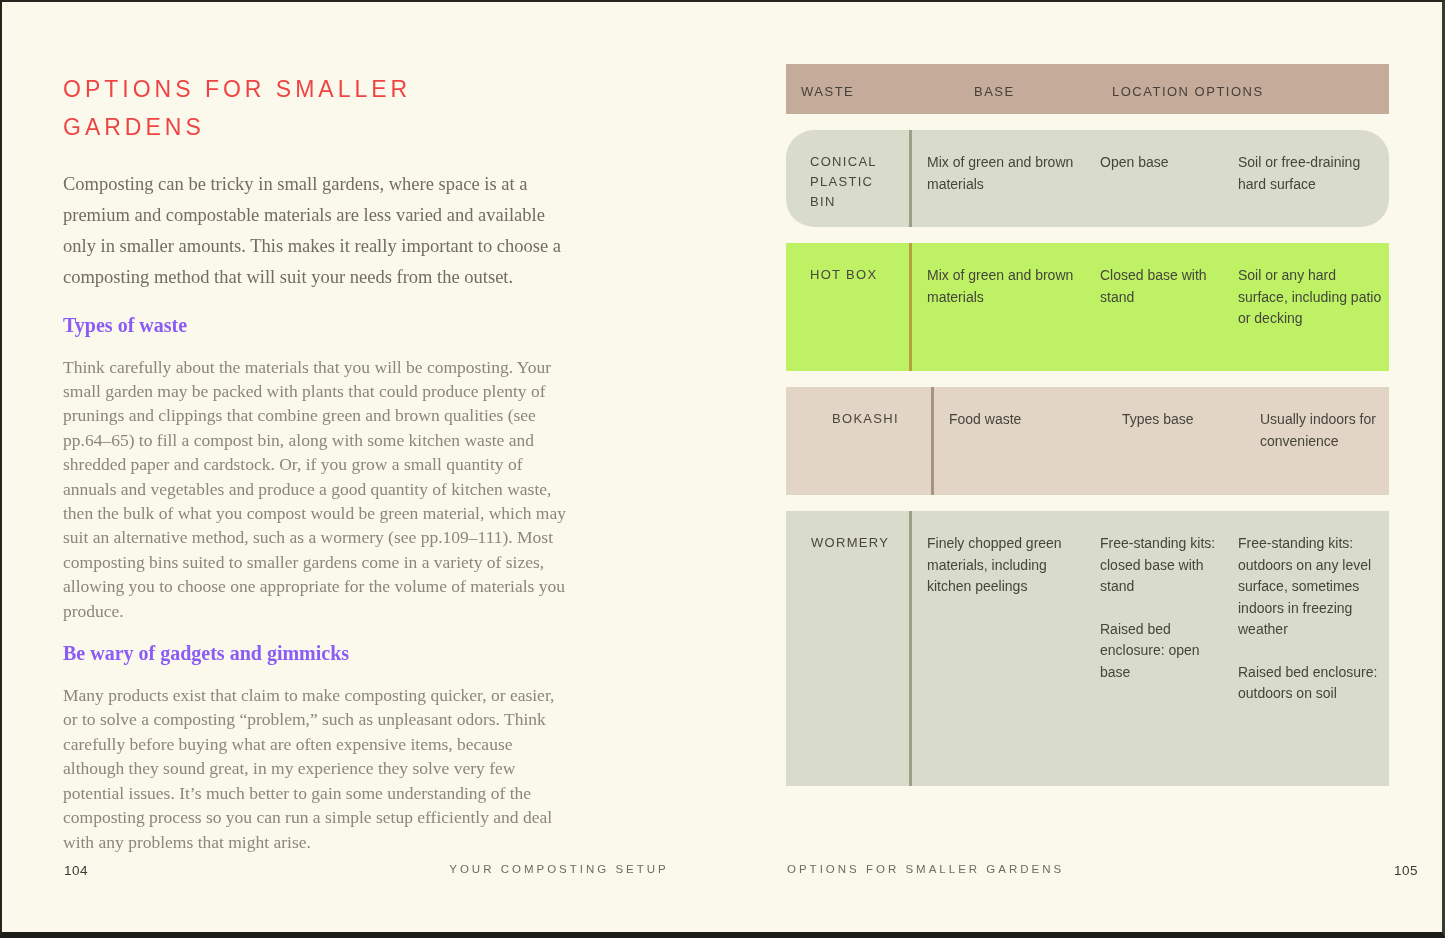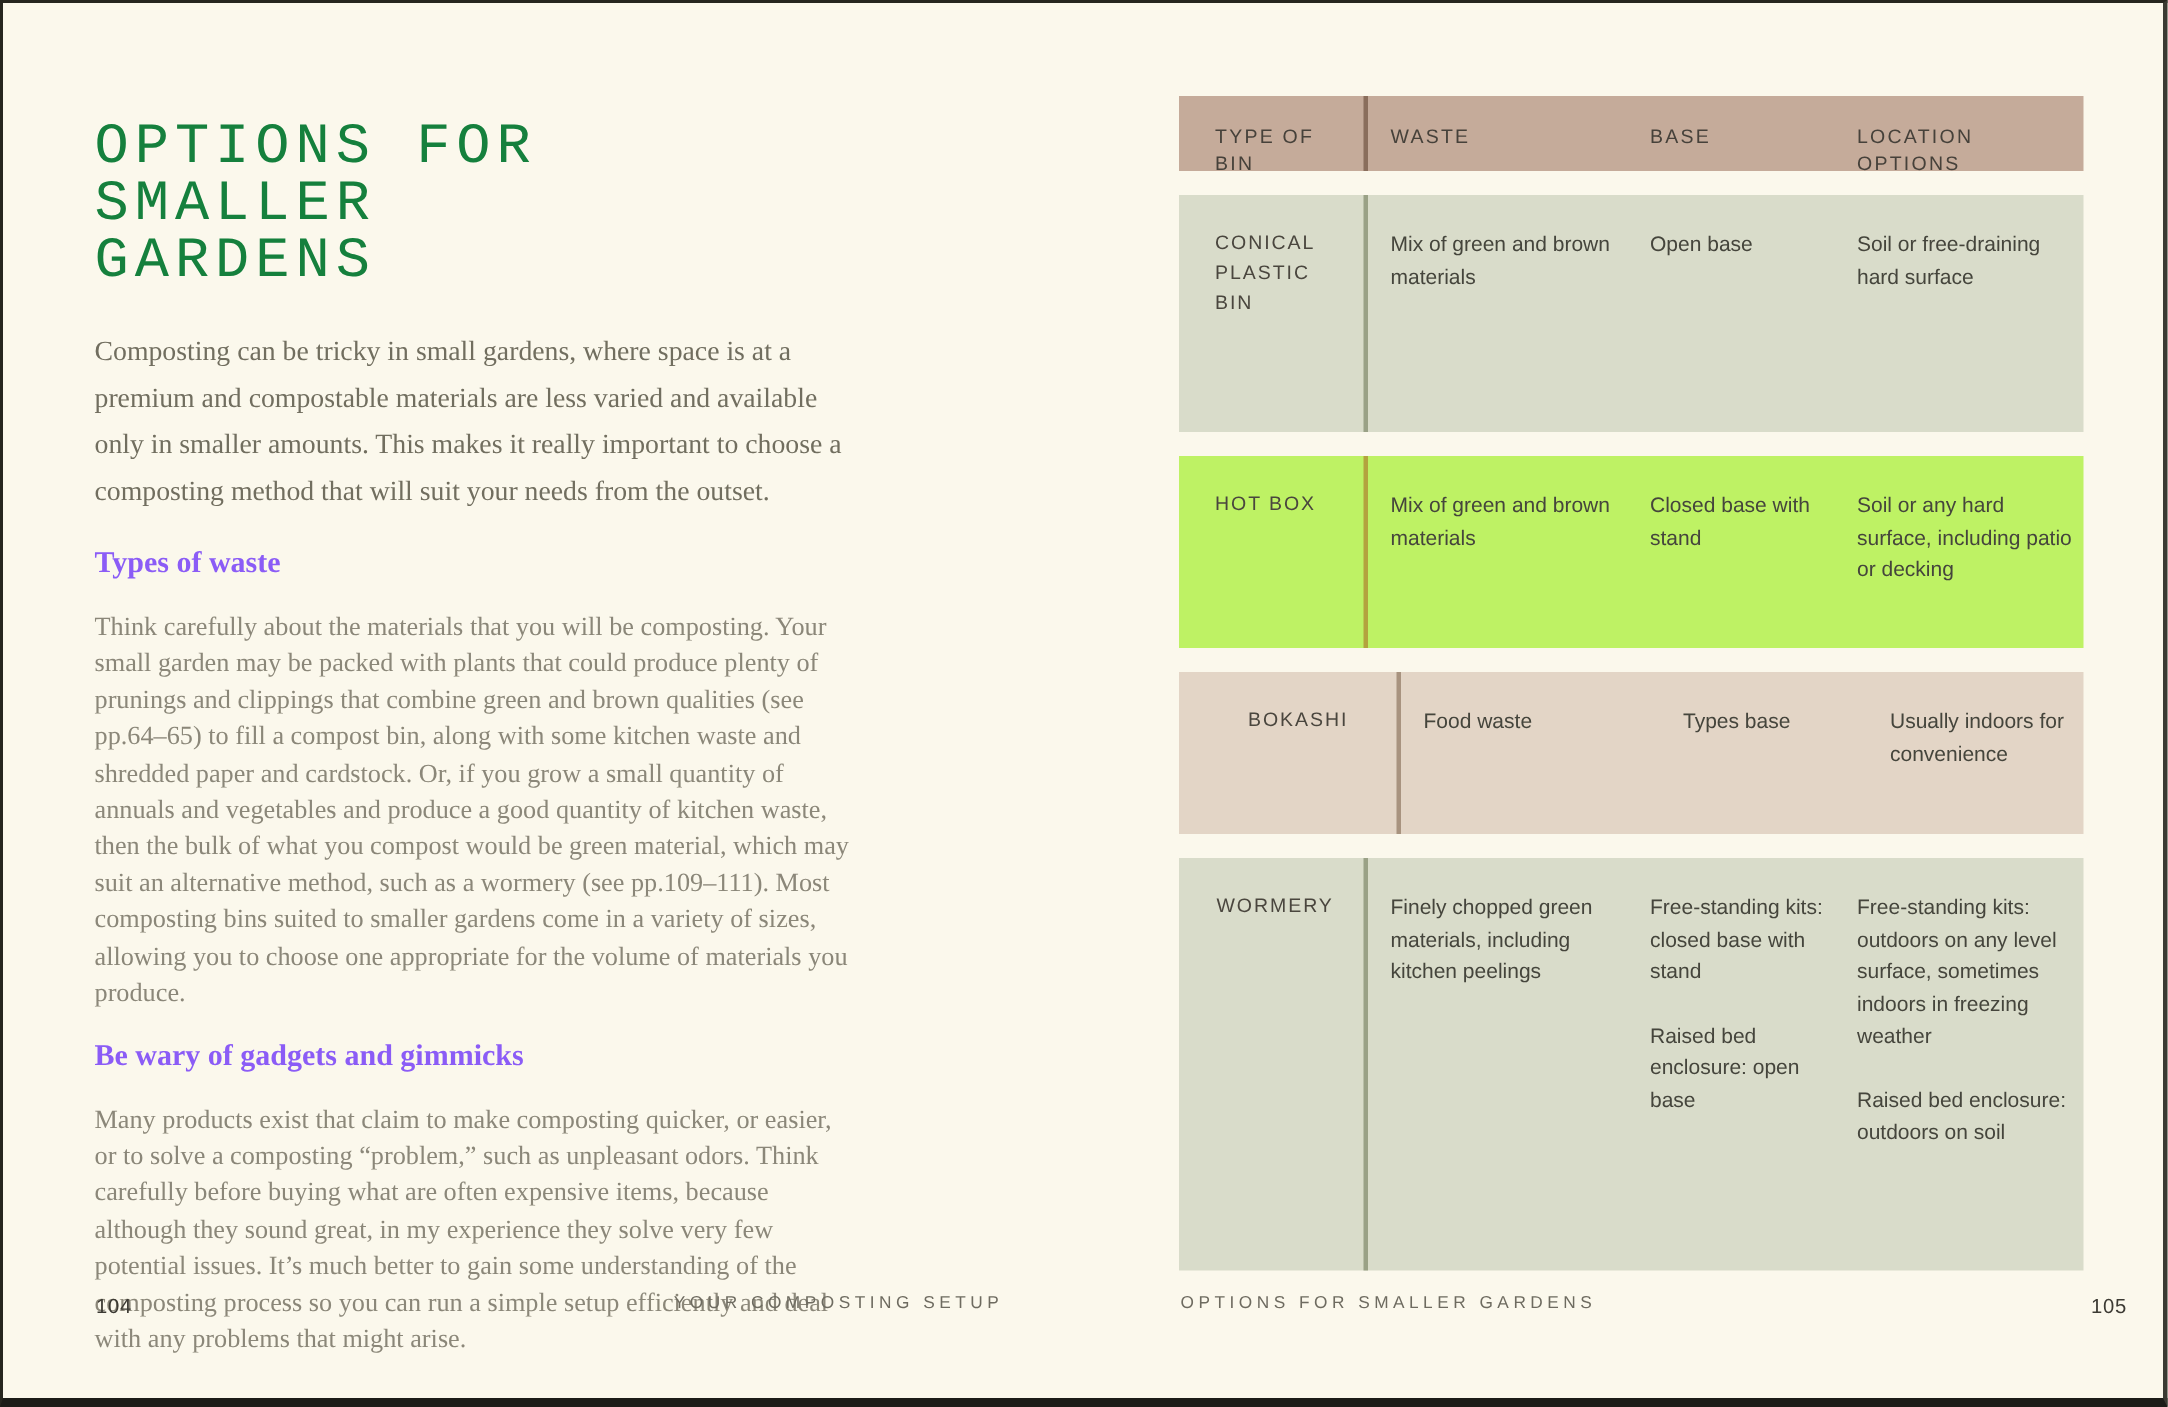--- a/index.html
+++ b/index.html
@@ -20,25 +20,25 @@
   }
 
   
   .left-page {
     position: absolute;
     left: 61px;
     top: 53px;
     width: 508px;
   }
   .page-title {
-    font-family: Liberation Mono, monospace;
-    font-size: 38px;
+    font-family: Liberation Sans, sans-serif;
+    font-size: 23px;
     line-height: 38px;
     letter-spacing: 4px;
-    color: #15803d;
+    color: #ef4444;
     font-weight: 400;
   }
   .page-title span { display: block; }
   .intro {
     margin-top: 23px;
     font-size: 18.5px;
     line-height: 31px;
     color: #716e5f;
   }
   .section-heading {
@@ -93,21 +93,21 @@
     padding: 22px 6px 0 0;
   }
   .header-row { height: 50px; }
   .header-row .col-type, .header-row .col-waste,
   .header-row .col-base, .header-row .col-location { padding-top: 18px; }
   .header-label {
     font-size: 13px;
     letter-spacing: 1.5px;
     color: #46413a;
   }
-  .row-1 { height: 158px; }
+  .row-1 { height: 97px; border-radius: 28px; }
   .row-2 { height: 128px; }
   .row-3 { height: 108px; }
   .row-4 { height: 275px; }
   .type-label {
     font-size: 13px;
     letter-spacing: 1.3px;
     line-height: 20px;
     color: #4a463e;
   }
   .cell p {
@@ -155,23 +155,20 @@
     <h2 class="section-heading">Types of waste</h2>
     <p class="section-body">Think carefully about the materials that you will be composting. Your small garden may be packed with plants that could produce plenty of prunings and clippings that combine green and brown qualities (see pp.64–65) to fill a compost bin, along with some kitchen waste and shredded paper and cardstock. Or, if you grow a small quantity of annuals and vegetables and produce a good quantity of kitchen waste, then the bulk of what you compost would be green material, which may suit an alternative method, such as a wormery (see pp.109–111). Most composting bins suited to smaller gardens come in a variety of sizes, allowing you to choose one appropriate for the volume of materials you produce.</p>
 
     <h2 class="section-heading">Be wary of gadgets and gimmicks</h2>
     <p class="section-body">Many products exist that claim to make composting quicker, or easier, or to solve a composting “problem,” such as unpleasant odors. Think carefully before buying what are often expensive items, because although they sound great, in my experience they solve very few potential issues. It’s much better to gain some understanding of the composting process so you can run a simple setup efficiently and deal with any problems that might arise.</p>
   </div>
 
   <div class="bin-table">
 
     <div class="t-row header-row" style="background-color: rgb(197, 171, 154);">
-      <div class="col-type" style="border-right-color: rgb(138, 110, 92);">
-        <span class="header-label">TYPE OF BIN</span>
-      </div>
       <div class="col-waste">
         <span class="header-label">WASTE</span>
       </div>
       <div class="col-base">
         <span class="header-label">BASE</span>
       </div>
       <div class="col-location">
         <span class="header-label">LOCATION OPTIONS</span>
       </div>
     </div>

